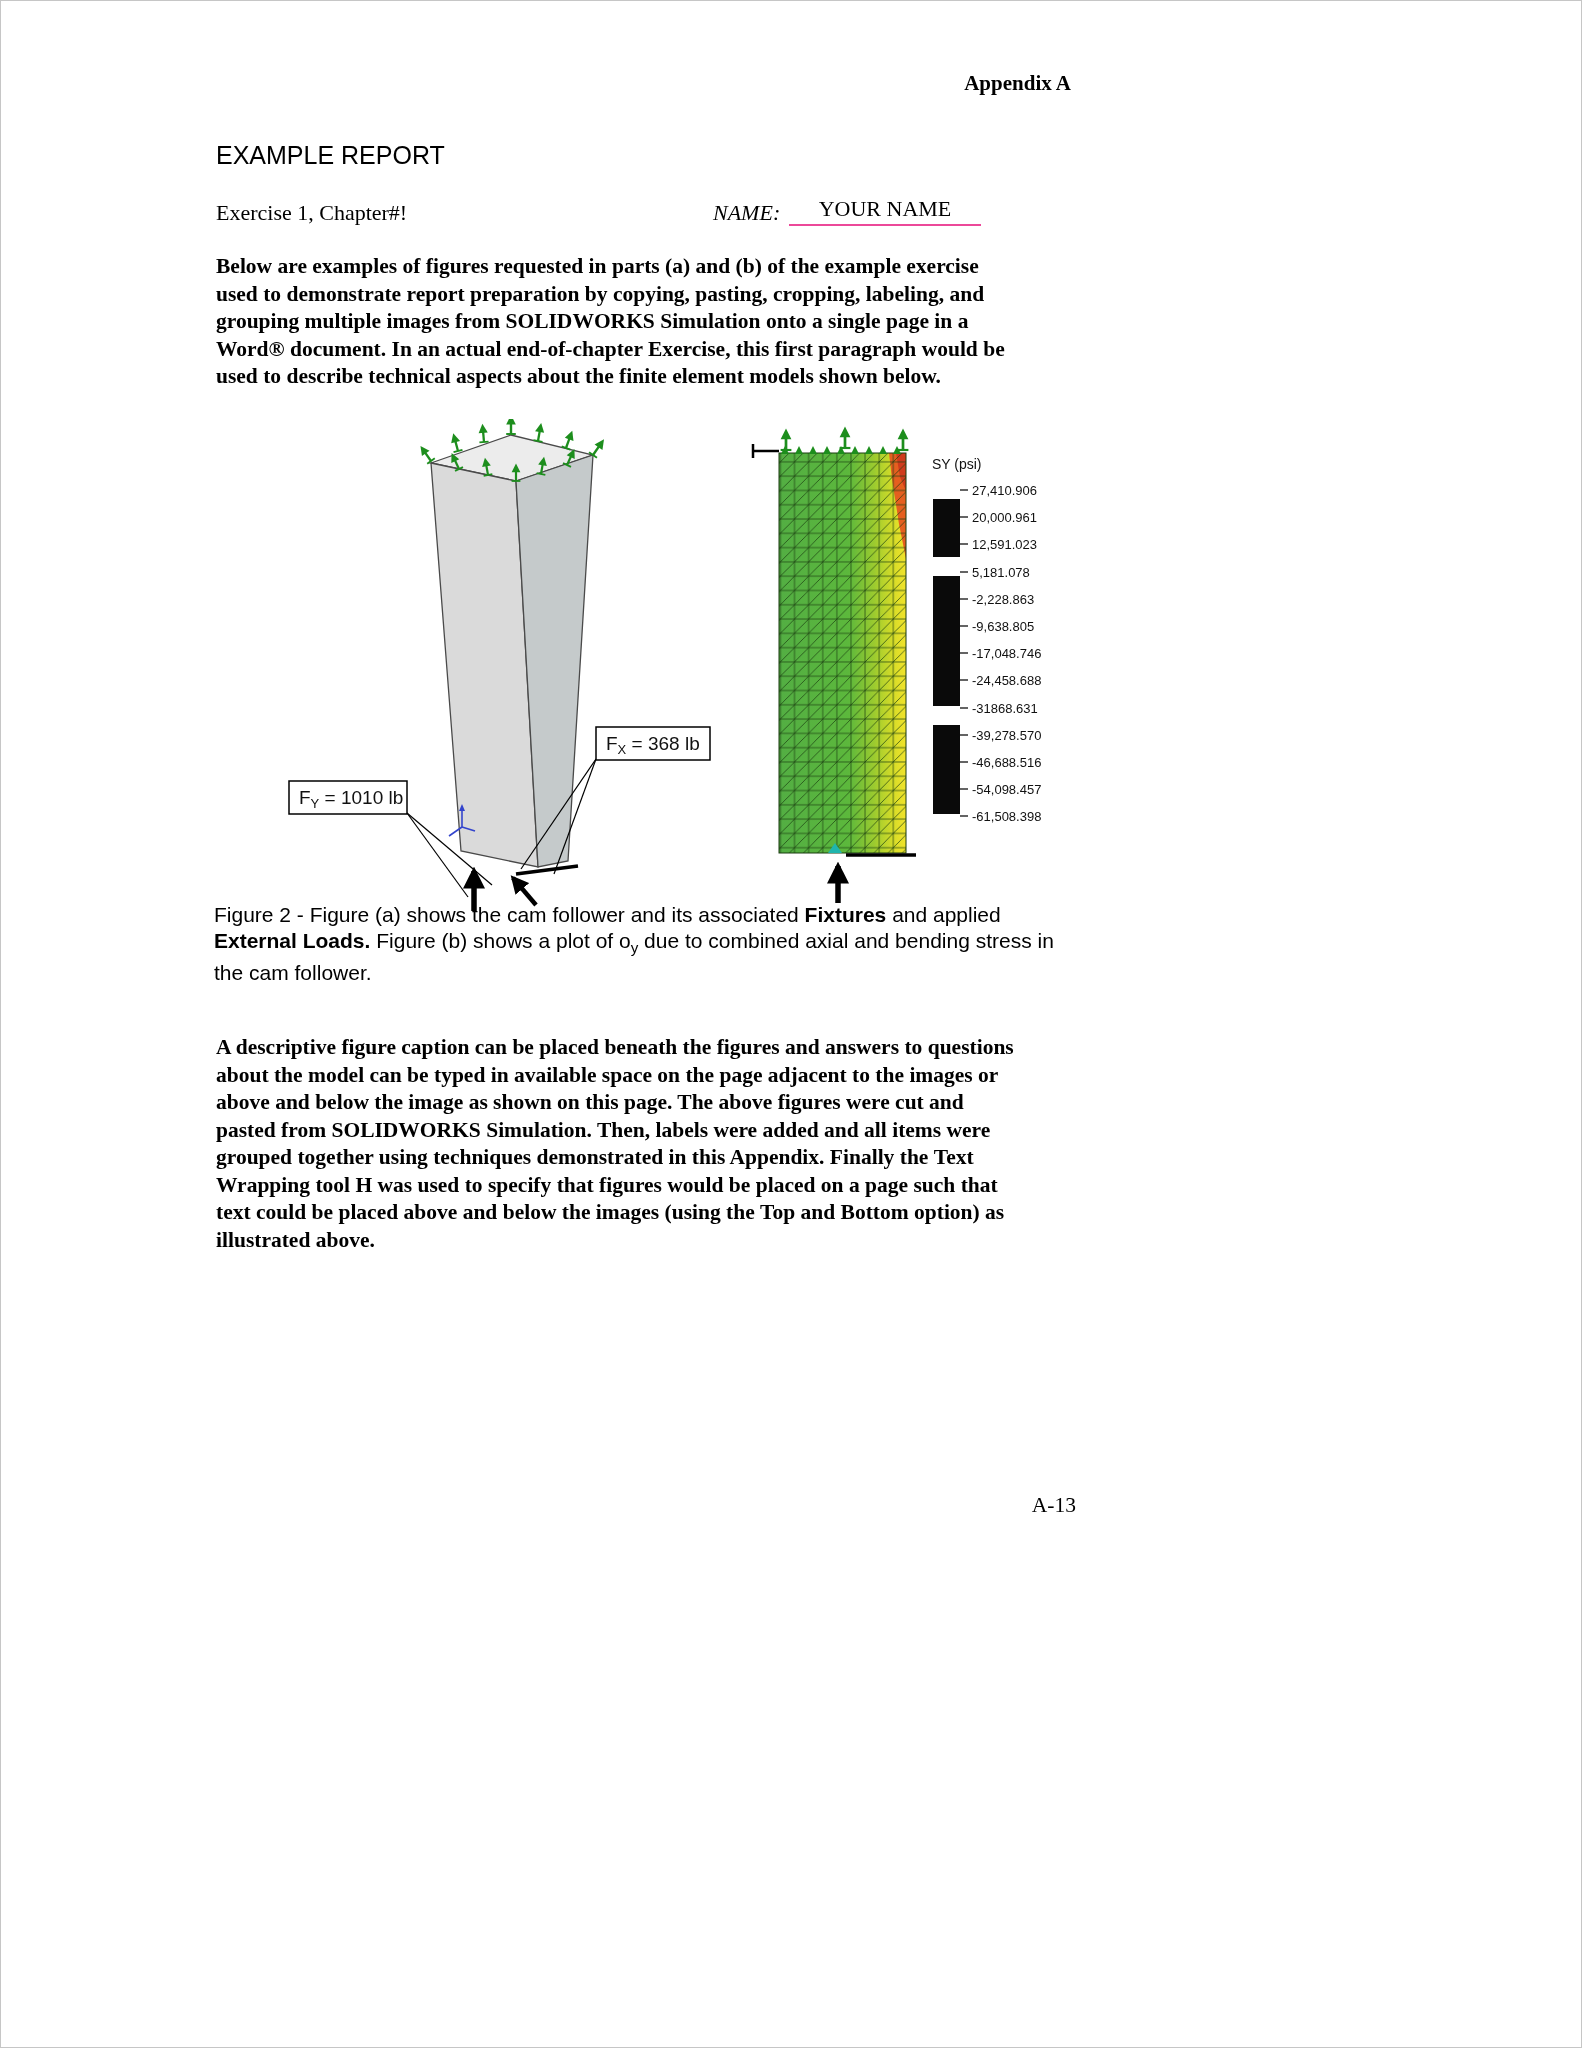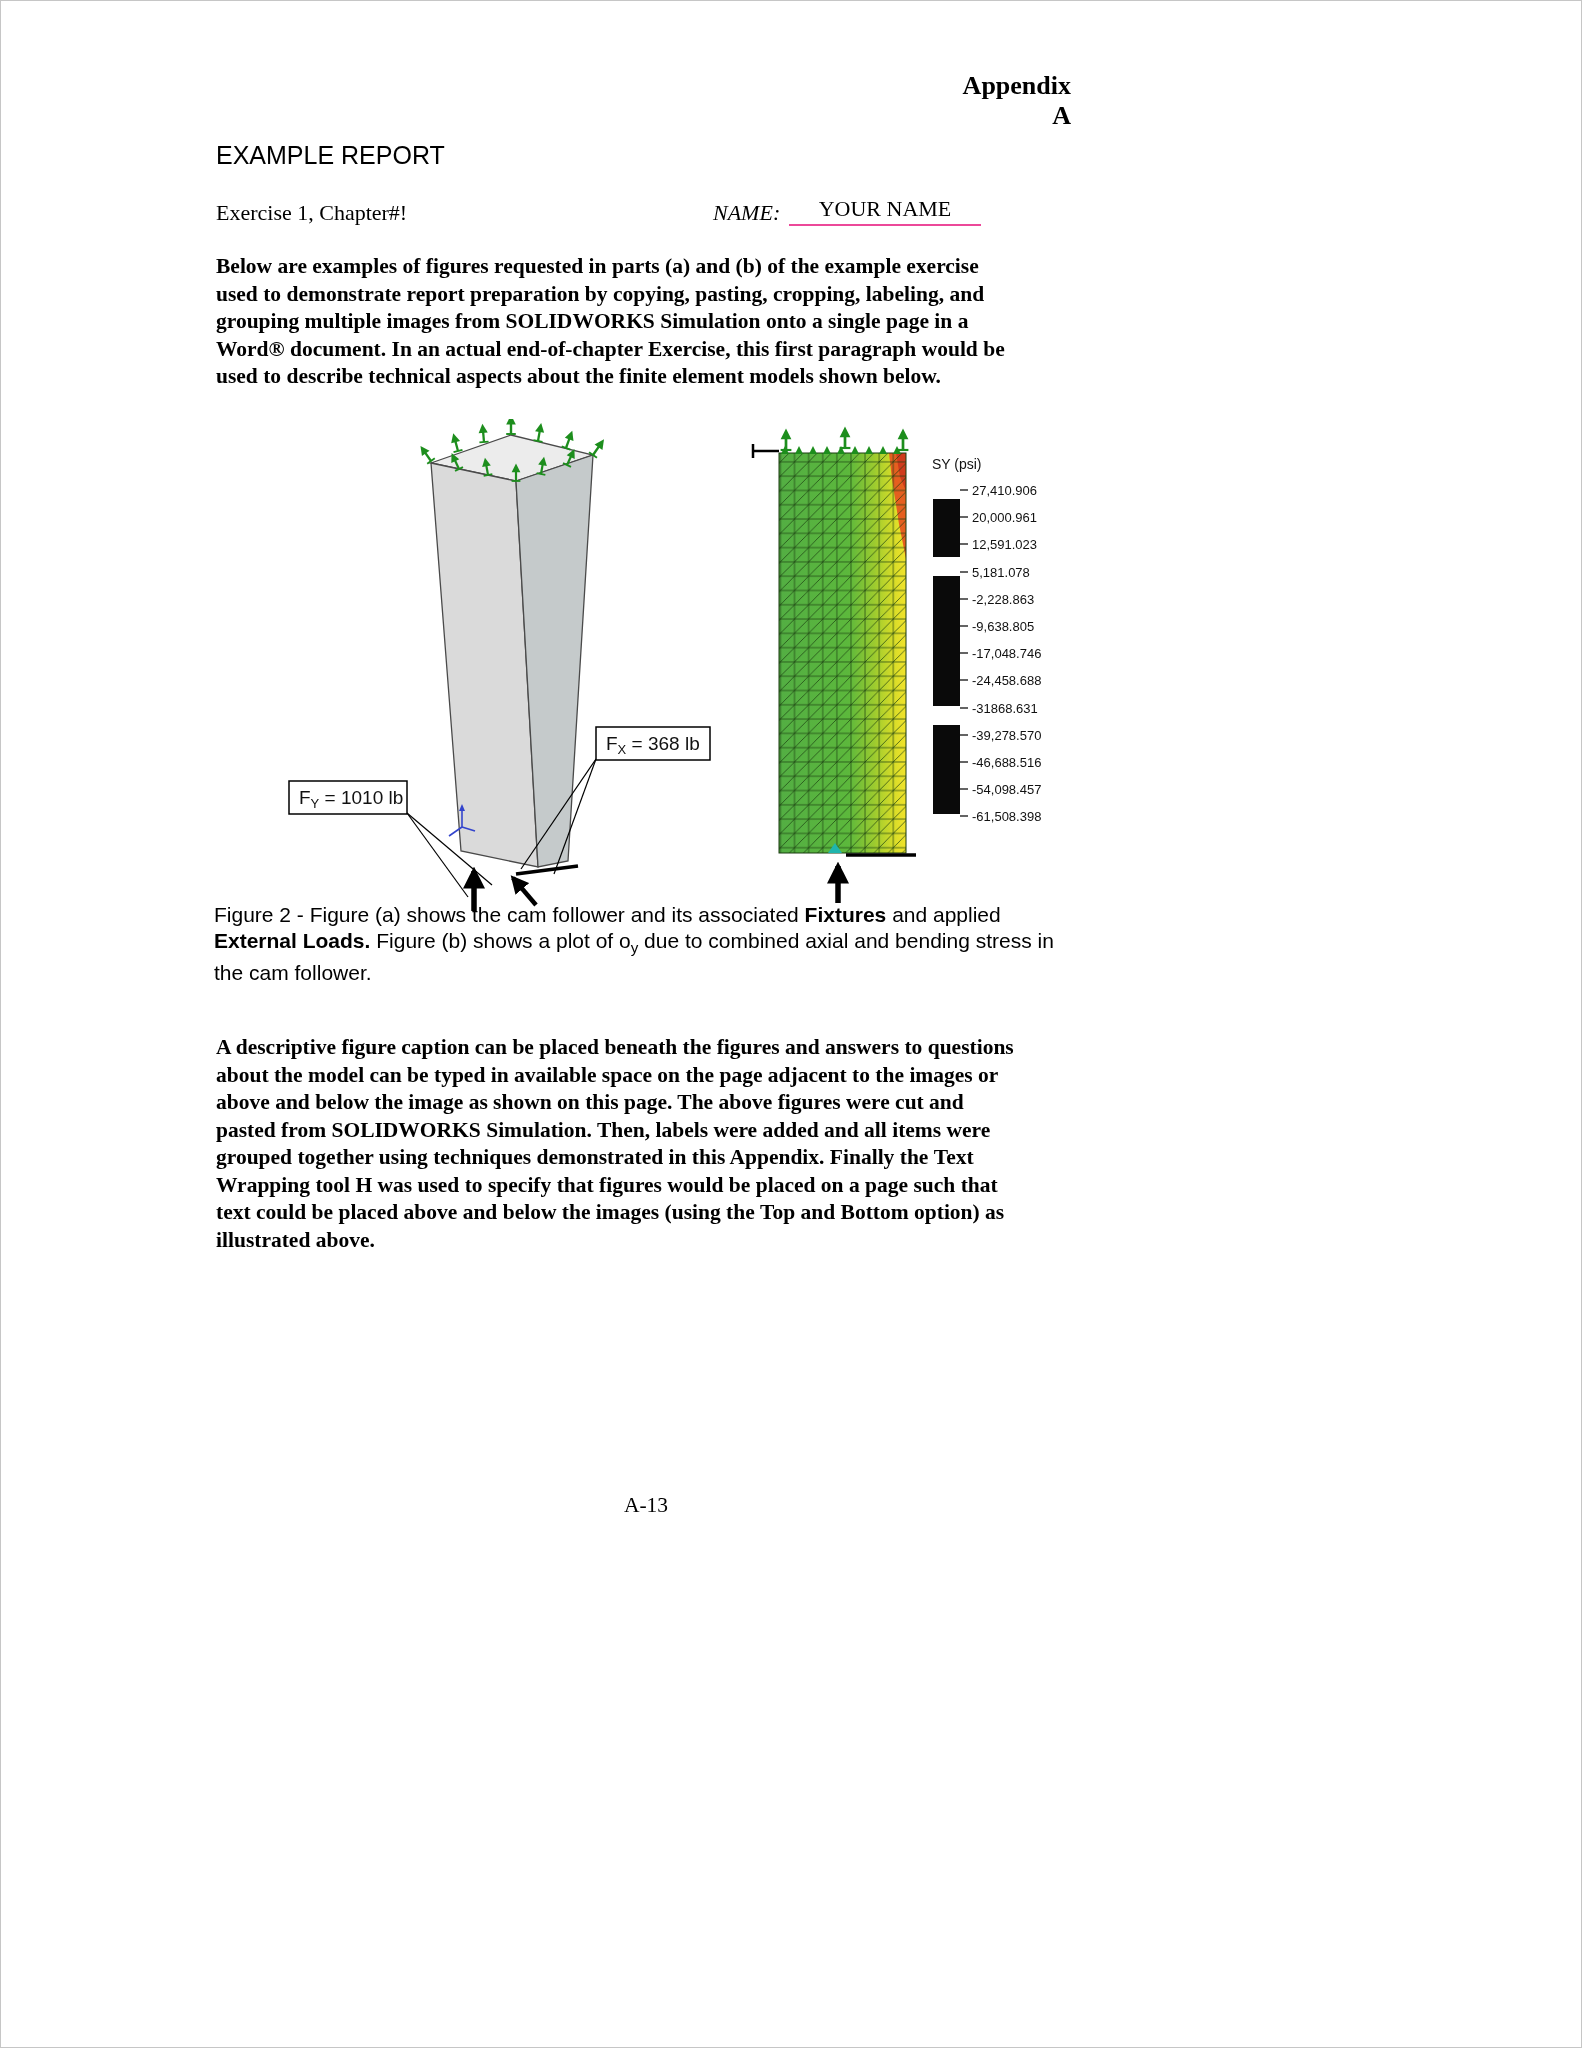--- a/index.html
+++ b/index.html
@@ -4,21 +4,21 @@
 <style>
   * { margin:0; padding:0; box-sizing:border-box; }
   html,body { background:#ffffff; }
   .page {
     position:relative; width:1582px; height:2048px; background:#fff;
     border:1px solid #c6c6c6; overflow:hidden;
     font-family:"Liberation Serif", serif; color:#000;
   }
   .appendix-header {
     position:absolute; top:70px; left:960px; width:110px;
-    font-size:26px; font-weight:bold; text-align:right;
+    font-size:21px; font-weight:bold; text-align:right;
   }
   .report-title {
     position:absolute; top:140px; left:215px;
     font-family:"Liberation Sans", sans-serif; font-weight:normal; font-size:25px;
   }
   .exercise-row { position:absolute; top:199px; left:215px; width:860px; height:34px; font-size:22px; }
   .exercise-label { position:absolute; left:0; top:0; }
   .name-label { position:absolute; left:497px; top:0;font-style:italic; }
   .name-line {
     position:absolute; left:573px; top:-4px; width:192px; height:30px;
@@ -33,21 +33,21 @@
   .figure-wrap { position:absolute; left:215px; top:418px; width:1160px; height:500px; }
   .figure-svg { display:block; width:1160px; height:500px; }
   .caption {
     position:absolute; left:213px; top:901px; width:868px;
     font-family:"Liberation Sans", sans-serif; font-size:21px; line-height:25.5px;
   }
   .caption b { font-weight:bold; }
   sub { font-size:0.72em; }
   .page-number {
     position:absolute; left:215px; top:1492px; width:860px;
-    text-align:center; font-size:21.5px;
+    text-align:right; font-size:21.5px;
   }
   .svg-sans { font-family:"Liberation Sans", sans-serif; }
   .callout-text { font-family:"Liberation Sans", sans-serif; font-size:19px; fill:#111; }
   .legend-title { font-size:14px; fill:#111; }
   .legend-val { font-size:13px; fill:#111; }
 </style>
 </head>
 <body>
 
 <div class="page">

